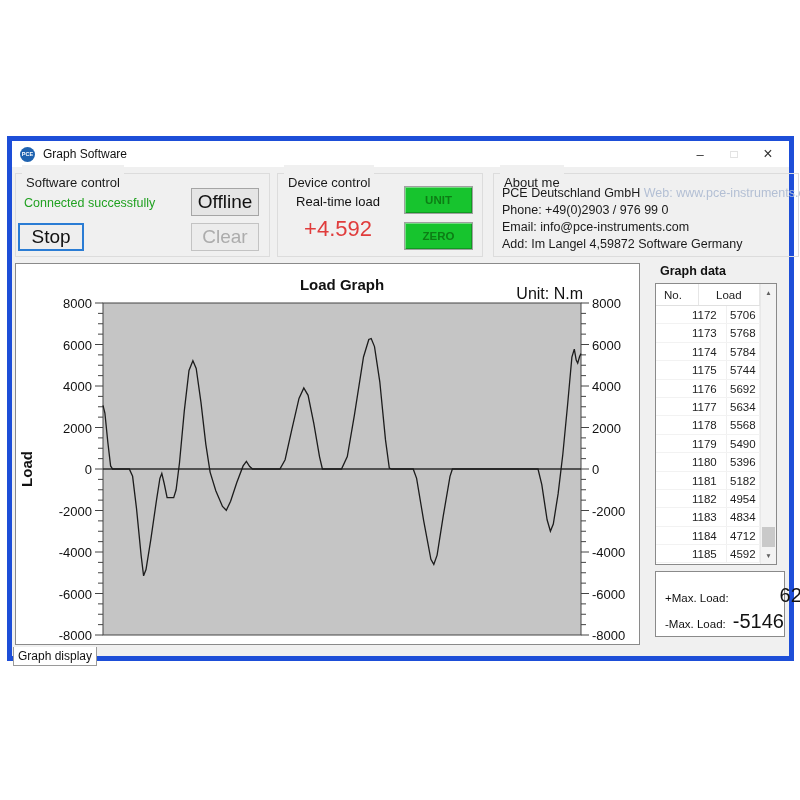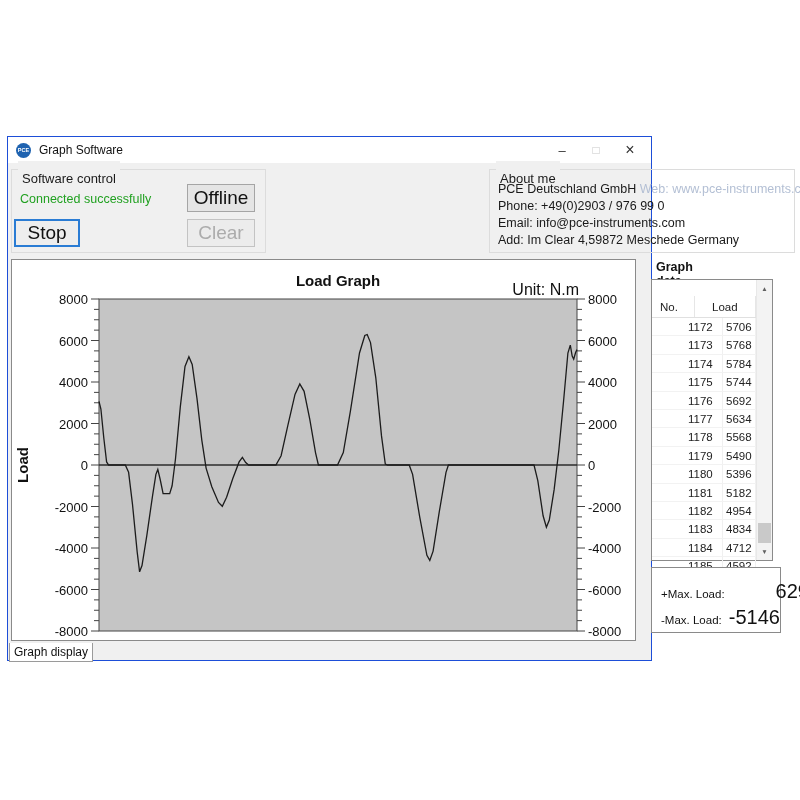--- a/index.html
+++ b/index.html
@@ -1,19 +1,19 @@
 <!DOCTYPE html>
 <html><head>
 <meta charset="utf-8">
 <style>
   * { margin:0; padding:0; box-sizing:border-box; }
   html,body { width:800px; height:800px; background:#ffffff; font-family:"Liberation Sans", sans-serif; }
   .window {
-    position:absolute; left:7px; top:136px; width:645px; height:525px;
-    background:#f0f0f0; border:1px solid #1d4ed8;
+    position:absolute; left:7px; top:136px; width:787px; height:525px;
+    background:#f0f0f0; border:5px solid #1d4ed8;
   }
   
   .titlebar { position:absolute; left:0; top:0; width:100%; height:26px; background:#ffffff; display:flex; align-items:center; }
   .app-icon { width:15px; height:15px; border-radius:50%; background:#1f63b0; color:#fff;
     font-size:5.5px; font-weight:bold; display:flex; align-items:center; justify-content:center; margin:0 8px 0 8px; }
   .title-text { font-size:12px; color:#111; }
   .tb-buttons { margin-left:auto; display:flex; height:100%; }
   .tb-btn { width:34px; height:100%; display:flex; align-items:center; justify-content:center; font-size:13px; color:#333; }
   .tb-btn.max { color:#c9c9c9; font-size:12px; }
   .tb-btn.close { font-size:16px; margin-right:4px; }
@@ -40,21 +40,21 @@
   
   .chart-panel { position:absolute; left:3px; top:122px; width:625px; height:382px; background:#ffffff; border:1px solid #8a8a8a; }
   .chart-svg text { fill:#111; }
   .chart-svg .ticklbl { font-size:13px; }
   .chart-svg .charttitle { font-size:15px; font-weight:bold; }
   .chart-svg .unitlbl { font-size:16px; }
   .chart-svg .axislbl { font-size:15px; font-weight:bold; }
   
   .gd-title { position:absolute; left:648px; top:123px; font-size:12.5px; font-weight:bold; color:#111; }
   .gd-table { position:absolute; left:643px; top:142px; width:122px; height:282px; background:#ffffff; border:1px solid #8a8a8a; }
-  .thead { display:flex; height:22px; font-size:11.5px; color:#222; border-bottom:1px solid #e0e0e0; margin-right:16px;margin-top:16px; }
+  .thead { display:flex; height:22px; font-size:11.5px; color:#222; border-bottom:1px solid #e0e0e0; margin-right:16px; }
   .thead .h1 { width:43px; padding-left:8px; line-height:22px; border-right:1px solid #e6e6e6; }
   .thead .h2 { width:62px; text-align:center; line-height:22px; border-right:1px solid #e6e6e6; }
   .tbody { margin-right:16px; }
   .trow { display:flex; height:18.4px; font-size:11.5px; color:#222; border-bottom:1px solid #f2f2f2;padding-left:36px; }
   .trow .c1 { width:43px; text-align:right; padding-right:9px; line-height:18.4px; border-right:1px solid #f0f0f0; }
   .trow .c2 { width:62px; text-align:center; line-height:18.4px; border-right:1px solid #f0f0f0; }
   .scrollbar { position:absolute; right:0; top:0; bottom:0; width:16px; background:#f3f3f3; border-left:1px solid #e8e8e8; }
   .sb-arrow { position:absolute; left:0; width:15px; height:15px; display:flex; align-items:center; justify-content:center;
     font-size:6.5px; color:#606060; }
   .sb-up { top:1px; } .sb-down { bottom:1px; }
@@ -86,30 +86,37 @@
   </div>
 
   <div class="group g-software">
     <span class="group-title">Software control</span>
     <div class="status-text">Connected successfully</div>
     <div class="btn btn-offline">Offline</div>
     <div class="btn btn-stop">Stop</div>
     <div class="btn btn-clear">Clear</div>
   </div>
 
+  <div class="group g-device">
+    <span class="group-title">Device control</span>
+    <div class="realtime-label">Real-time load</div>
+    <div class="realtime-value">+4.592</div>
+    <div class="btn-green btn-unit">UNIT</div>
+    <div class="btn-green btn-zero">ZERO</div>
+  </div>
 
   <div class="group g-about">
     <span class="group-title">About me</span>
     <div class="about-line" style="top:12px;">
       <span>PCE Deutschland GmbH</span>
       <span class="web-link">Web:  www.pce-instruments.com</span>
     </div>
     <div class="about-line" style="top:29px;">Phone: +49(0)2903 / 976 99 0</div>
     <div class="about-line" style="top:46px;">Email: info@pce-instruments.com</div>
-    <div class="about-line" style="top:63px;">Add: Im Clear 4,59872 Meschede Germany</div>
+    <div class="about-line" style="top:63px;">Add: Im Langel 4,59872 Software Germany</div>
   </div>
 
   <div class="chart-panel">
     <svg id="chart-svg" class="chart-svg" width="623" height="380">
         <rect x="87" y="39" width="478" height="332" fill="#c5c5c5" stroke="#444444" stroke-width="1"></rect>
         <line x1="79" y1="371" x2="87" y2="371" stroke="#444444" stroke-width="1"></line>
         <line x1="565" y1="371" x2="573" y2="371" stroke="#444444" stroke-width="1"></line>
         <line x1="82" y1="360.625" x2="87" y2="360.625" stroke="#444444" stroke-width="1"></line>
         <line x1="565" y1="360.625" x2="570" y2="360.625" stroke="#444444" stroke-width="1"></line>
         <line x1="82" y1="350.25" x2="87" y2="350.25" stroke="#444444" stroke-width="1"></line>

